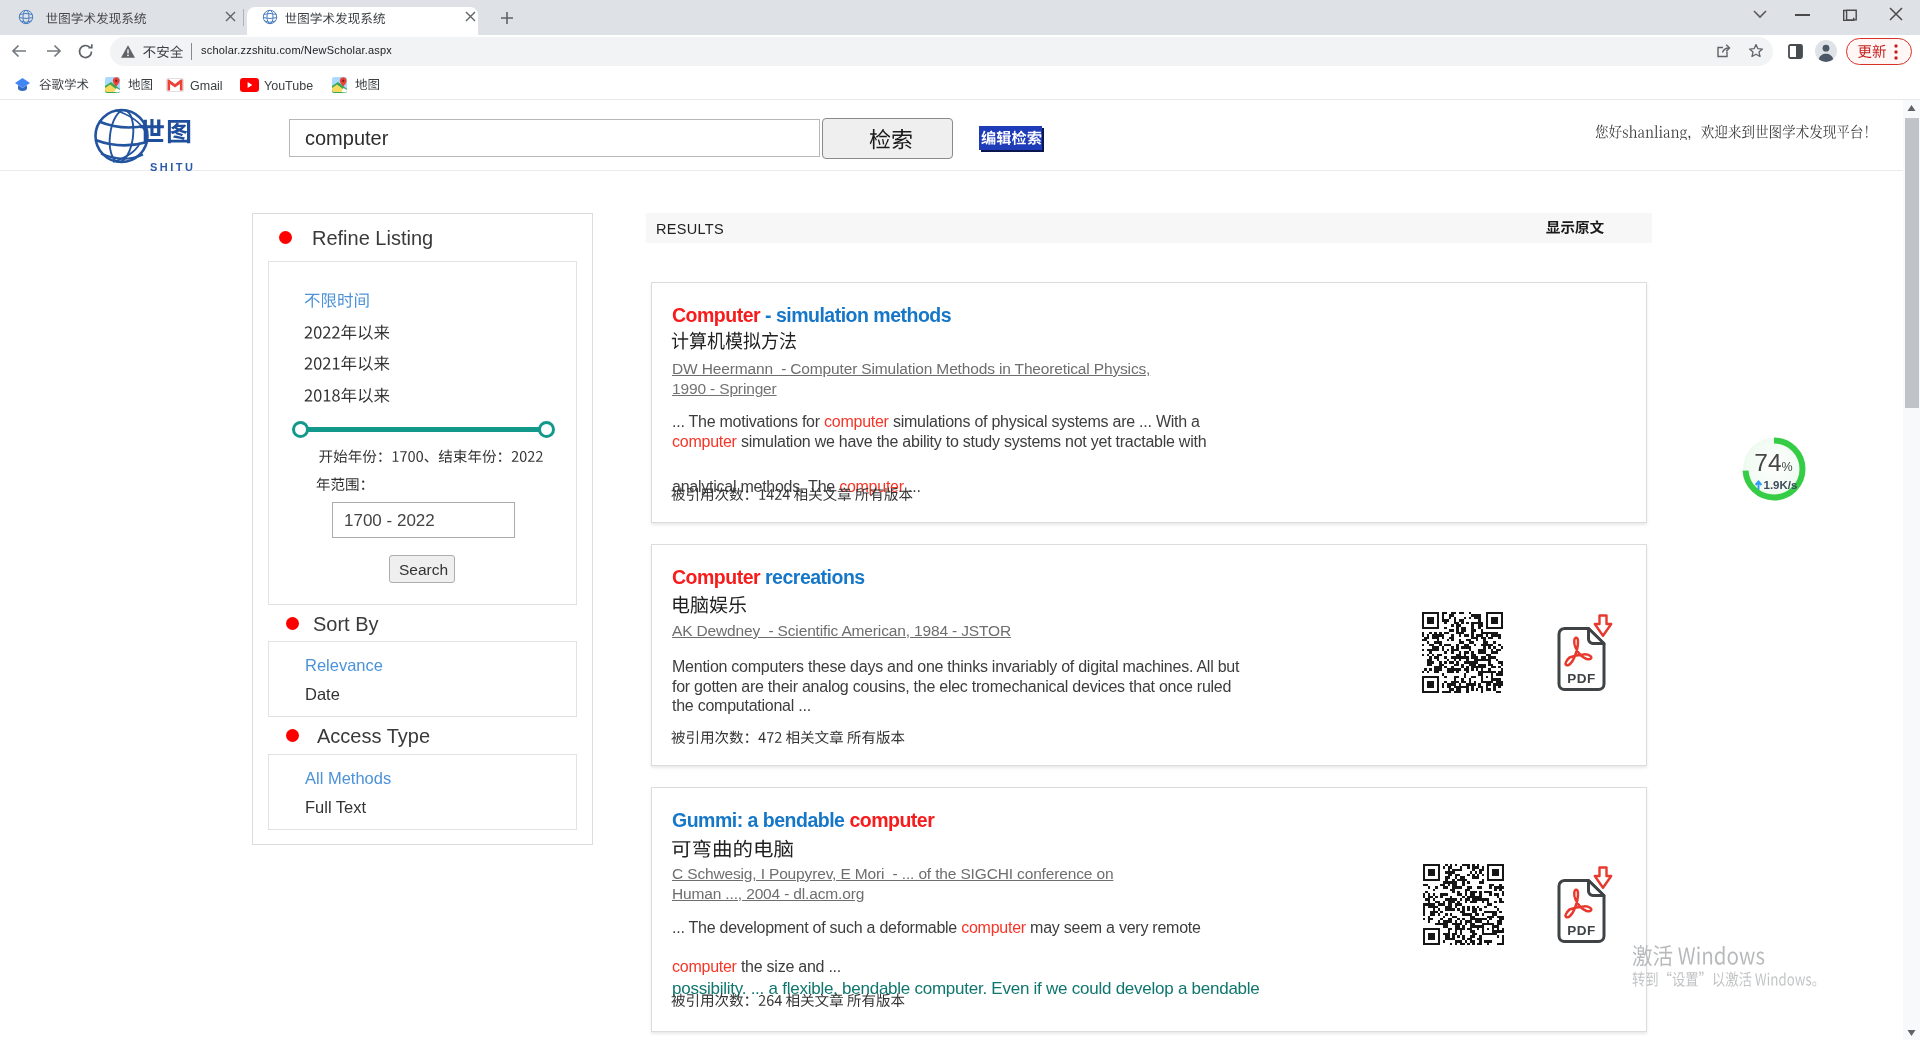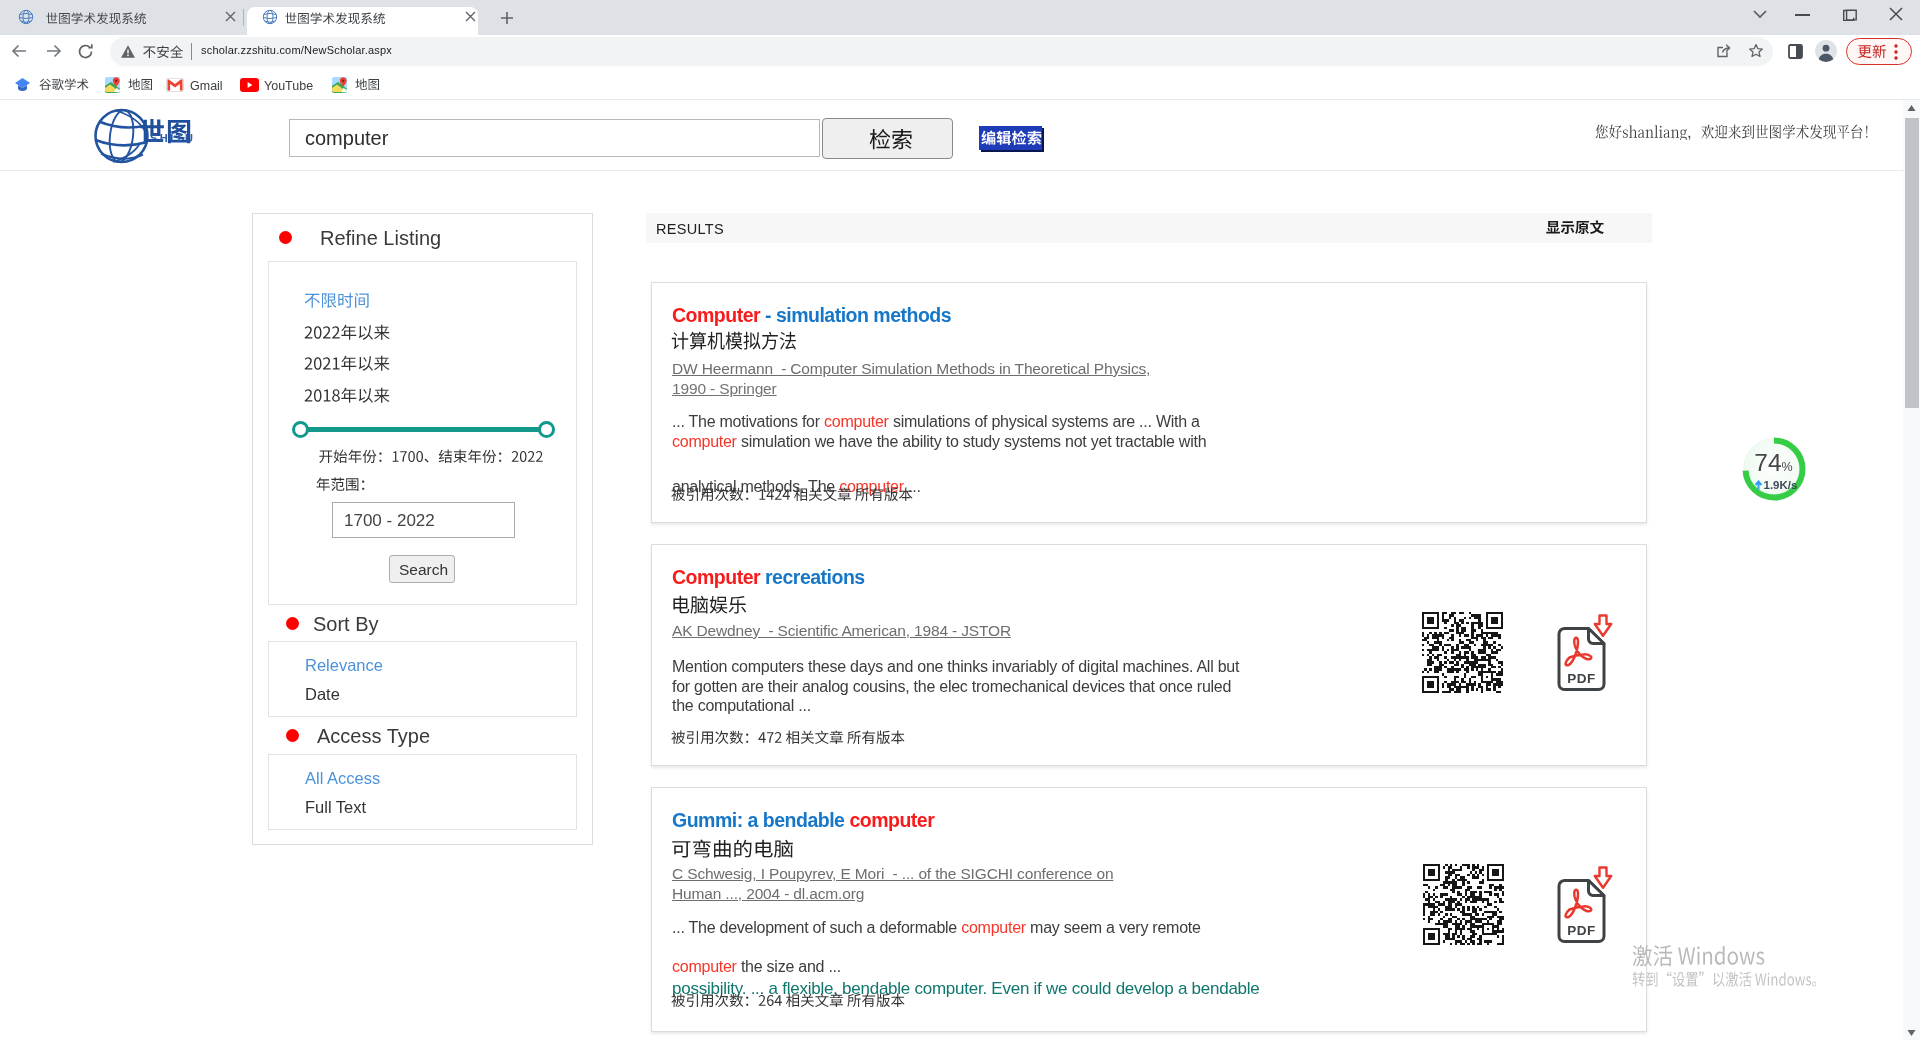--- a/index.html
+++ b/index.html
@@ -168,21 +168,21 @@
 <path d="M8 46.5 Q30 56.5 50 47.5" stroke-width="2.1"></path>
 <path d="M22 3.3 Q44 10 52 24" stroke-width="1.7"></path>
 <path d="M20 55 Q40 48.5 46.5 37" stroke-width="1.7"></path>
 </g>
   </svg>
 <div style="position:absolute;left:139px;top:117.5px;">
     <svg width="54" height="27" viewBox="0 -22.88 54.00 26.78">
       <path fill="#1f4e9c" d="M11.4 -21.9V-15.8H7.9V-21.3H4.7V-15.8H1.1V-12.8H4.7V0.9H24.2V-2.1H7.9V-12.8H11.4V-5H21.4V-12.8H24.9V-15.8H21.4V-21.6H18.1V-15.8H14.5V-21.9ZM18.1 -12.8V-7.9H14.5V-12.8Z M28.9 -21.1V2.3H31.9V1.4H48V2.3H51.2V-21.1ZM33.9 -3.6C37.4 -3.2 41.7 -2.2 44.3 -1.3H31.9V-9.1C32.3 -8.4 32.8 -7.6 33 -7C34.4 -7.3 35.8 -7.7 37.3 -8.3L36.3 -6.9C38.5 -6.5 41.2 -5.6 42.8 -4.8L44.1 -6.8C42.6 -7.4 40.1 -8.2 38 -8.6C38.8 -8.9 39.5 -9.2 40.2 -9.6C42.2 -8.6 44.4 -7.8 46.7 -7.3C46.9 -7.9 47.5 -8.7 48 -9.3V-1.3H44.6L46 -3.4C43.3 -4.3 38.9 -5.3 35.3 -5.6ZM37.5 -18.3C36.3 -16.4 34.1 -14.5 32 -13.4C32.6 -12.9 33.6 -12 34 -11.5C34.5 -11.8 35.1 -12.2 35.6 -12.7C36.2 -12.1 36.8 -11.6 37.5 -11.2C35.7 -10.5 33.7 -9.9 31.9 -9.5V-18.3ZM37.8 -18.3H48V-9.7C46.2 -10 44.4 -10.5 42.8 -11.1C44.5 -12.3 46.1 -13.8 47.1 -15.4L45.4 -16.4L44.9 -16.3H39.2C39.5 -16.7 39.8 -17.1 40.1 -17.5ZM40.1 -12.4C39.1 -12.9 38.3 -13.4 37.6 -14H42.6C41.9 -13.4 41 -12.9 40.1 -12.4Z"></path>
     </svg>
   </div>
-<div class="t" style="left:150px;top:132px;font-size:11px;font-weight:bold;color:#2c5ca8;letter-spacing:2.5px">SHITU</div>
+<div class="t" style="left:150px;top:161px;font-size:11px;font-weight:bold;color:#2c5ca8;letter-spacing:2.5px">SHITU</div>
 <div class="abs" style="left:289px;top:119px;width:531px;height:38px;border:1px solid #b7b7b7;background:#fff"></div>
 <div class="t" style="left:305px;top:127px;font-size:20px;color:#2d2d2d">computer</div>
 <div class="abs" style="left:822px;top:118px;width:131px;height:41px;border:1.5px solid #8a8a8a;background:#efefef;border-radius:4px"></div>
 <div style="position:absolute;left:869px;top:127.5px;">
     <svg width="44" height="23" viewBox="0 -19.36 44.00 22.66">
       <path fill="#1c1c1c" d="M10.3 -11.7V-10.2H17.8V-11.7ZM8.7 -7.8C9.3 -6.1 10 -3.9 10.1 -2.5L11.5 -2.9C11.3 -4.3 10.7 -6.5 10 -8.1ZM13 -8.4C13.4 -6.8 13.8 -4.6 13.9 -3.1L15.3 -3.4C15.1 -4.8 14.7 -6.9 14.3 -8.6ZM3.9 -18.5V-14.3H1.1V-12.8H3.8C3.2 -9.9 2 -6.4 0.7 -4.6C1 -4.2 1.4 -3.5 1.6 -3C2.4 -4.4 3.3 -6.6 3.9 -8.9V1.7H5.5V-9.7C6 -8.6 6.7 -7.4 7 -6.7L7.9 -7.9C7.6 -8.5 6 -11.1 5.5 -11.9V-12.8H7.7V-14.3H5.5V-18.5ZM13.7 -18.6C12.2 -15.5 9.6 -12.7 6.8 -11C7.1 -10.7 7.6 -10 7.8 -9.7C10.1 -11.2 12.3 -13.4 13.9 -16C15.6 -13.8 18.2 -11.4 20.4 -9.9C20.6 -10.4 20.9 -11 21.3 -11.4C19 -12.7 16.3 -15.2 14.7 -17.3L15.2 -18.1ZM7.5 -0.8V0.7H20.6V-0.8H16.6C17.7 -2.8 19.1 -5.8 20 -8.2L18.5 -8.6C17.8 -6.2 16.4 -2.9 15.2 -0.8Z M35.9 -2.3C37.8 -1.3 40.1 0.3 41.3 1.3L42.6 0.3C41.4 -0.7 39 -2.2 37.2 -3.1ZM28.4 -3C27.1 -1.8 25.1 -0.6 23.3 0.2C23.7 0.5 24.3 1 24.6 1.3C26.4 0.4 28.5 -1 29.9 -2.4ZM26.3 -7C26.6 -7.2 27.2 -7.2 31.3 -7.5C29.5 -6.6 27.9 -6 27.2 -5.7C25.9 -5.2 25 -4.9 24.2 -4.8C24.4 -4.4 24.6 -3.7 24.7 -3.4C25.3 -3.6 26.1 -3.7 32.5 -4.1V-0.2C32.5 0 32.5 0.1 32.1 0.1C31.7 0.2 30.6 0.2 29.2 0.1C29.5 0.6 29.7 1.2 29.8 1.6C31.4 1.6 32.5 1.6 33.2 1.4C33.9 1.1 34.1 0.7 34.1 -0.2V-4.2L39.5 -4.5C40.1 -3.9 40.7 -3.3 41 -2.8L42.3 -3.7C41.3 -4.9 39.4 -6.7 37.8 -8L36.6 -7.2C37.2 -6.7 37.8 -6.2 38.4 -5.6L28.8 -5.1C31.9 -6.3 35 -7.7 38 -9.5L36.8 -10.6C35.8 -9.9 34.8 -9.3 33.7 -8.8L28.8 -8.5C30.3 -9.2 31.8 -10.1 33.2 -11.1L32.6 -11.6H41V-8.9H42.6V-13H33.9V-15.1H42.3V-16.5H33.9V-18.5H32.1V-16.5H23.7V-15.1H32.1V-13H23.5V-8.9H25V-11.6H31.5C30 -10.4 28 -9.3 27.4 -9C26.8 -8.7 26.2 -8.5 25.8 -8.5C26 -8.1 26.2 -7.3 26.3 -7Z"></path>
     </svg>
   </div>
 <div class="abs" style="left:979px;top:126px;width:63px;height:24px;background:#1e3bb8;box-shadow:2px 2px 0 #0a1650"></div>
 <div style="position:absolute;left:981px;top:130px;">
@@ -190,21 +190,21 @@
       <path fill="#ffffff" d="M0.9 -6.3C1.1 -6.4 1.5 -6.5 2.6 -6.6C2.2 -5.9 1.8 -5.3 1.6 -5.1C1.2 -4.5 0.9 -4.1 0.5 -4.1C0.7 -3.6 0.9 -2.9 1 -2.6C1.4 -2.8 1.9 -3 5.2 -3.8C5.1 -4.1 5.1 -4.8 5.1 -5.2L3.2 -4.8C4.1 -6.1 5 -7.6 5.7 -9L4.3 -9.9C4.1 -9.3 3.8 -8.7 3.5 -8.2L2.4 -8.1C3.2 -9.4 4 -10.9 4.5 -12.4L2.8 -13C2.4 -11.2 1.5 -9.3 1.2 -8.8C0.9 -8.3 0.7 -7.9 0.3 -7.9C0.5 -7.4 0.8 -6.6 0.9 -6.3ZM9 -12.5C9.1 -12.2 9.3 -11.8 9.4 -11.4H6.1V-8.1C6.1 -6.2 6 -3.6 5.3 -1.5L4.9 -2.8C3.3 -2.2 1.6 -1.5 0.4 -1.1L0.8 0.6L5.2 -1.4C5 -0.9 4.8 -0.3 4.5 0.1C4.9 0.3 5.6 0.9 5.9 1.2C6.7 -0.1 7.2 -1.8 7.4 -3.5V1.2H8.8V-2H9.5V0.9H10.6V-2H11.2V0.9H12.3V-2H13V-0.2C13 -0.1 13 -0.1 12.9 -0.1C12.8 -0.1 12.6 -0.1 12.4 -0.1C12.5 0.3 12.7 0.8 12.7 1.2C13.2 1.2 13.6 1.2 14 1C14.3 0.7 14.3 0.4 14.3 -0.2V-6.4H7.7L7.8 -7.3H14.1V-11.4H11.4C11.3 -11.9 11 -12.5 10.7 -13ZM9.5 -5V-3.4H8.8V-5ZM10.6 -5H11.2V-3.4H10.6ZM12.3 -5H13V-3.4H12.3ZM7.8 -9.9H12.4V-8.8H7.8Z M23.9 -11.2H27.1V-10.2H23.9ZM22.3 -12.5V-9H28.9V-12.5ZM16.3 -4.7C16.4 -4.8 17 -4.9 17.5 -4.9H18.7V-3.2C17.5 -3.1 16.5 -2.9 15.6 -2.8L16 -1.1L18.7 -1.6V1.3H20.4V-1.9L21.6 -2.1L21.5 -3.7L20.4 -3.5V-4.9H21.3V-6.6H20.4V-8.7H18.7V-6.6H17.8C18.2 -7.5 18.6 -8.5 18.9 -9.5H21.5V-11.3H19.3C19.5 -11.7 19.5 -12.2 19.6 -12.6L17.9 -12.9C17.8 -12.4 17.7 -11.8 17.6 -11.3H15.8V-9.5H17.2C16.9 -8.6 16.7 -7.8 16.6 -7.5C16.3 -6.8 16.1 -6.4 15.8 -6.3C15.9 -5.8 16.2 -5 16.3 -4.7ZM27 -6.9V-6H24V-6.9ZM21.2 -1.5 21.5 0.1 27 -0.4V1.4H28.7V-0.5L29.9 -0.6L29.9 -2.1L28.7 -2V-6.9H29.7V-8.3H21.5V-6.9H22.3V-1.6ZM27 -4.7V-3.9H24V-4.7ZM27 -2.7V-1.9L24 -1.7V-2.7Z M36.4 -5.3C36.7 -4.1 37.1 -2.6 37.2 -1.6L38.7 -2C38.5 -3 38.2 -4.5 37.8 -5.6ZM39.3 -5.7C39.5 -4.6 39.8 -3.1 39.8 -2.1L41.3 -2.3C41.2 -3.3 40.9 -4.8 40.7 -5.9ZM39.7 -13.1C38.7 -11.4 37.2 -9.7 35.6 -8.6V-10.2H34.4V-12.9H32.8V-10.2H31V-8.5H32.6C32.3 -6.8 31.6 -4.8 30.8 -3.6C31.1 -3.2 31.5 -2.3 31.6 -1.8C32.1 -2.5 32.4 -3.4 32.8 -4.5V1.4H34.4V-5.7C34.7 -5.2 35 -4.6 35.1 -4.2L36.2 -5.4C35.9 -5.8 34.8 -7.4 34.4 -8V-8.5H35.4L34.9 -8.1C35.2 -7.8 35.8 -7 35.9 -6.6C36.5 -7 37 -7.4 37.5 -7.9V-6.7H42.9V-8C43.4 -7.6 43.9 -7.2 44.5 -6.9C44.6 -7.4 45 -8.2 45.3 -8.6C43.8 -9.4 42 -10.7 40.9 -12L41.2 -12.5ZM40 -10.6C40.7 -9.8 41.6 -9 42.5 -8.3H37.9C38.7 -9 39.4 -9.8 40 -10.6ZM35.6 -0.9V0.7H44.7V-0.9H42.4C43.1 -2.2 43.9 -4 44.5 -5.6L42.9 -5.9C42.5 -4.4 41.6 -2.3 40.9 -0.9Z M55 -1.3C56.2 -0.6 57.9 0.4 58.6 1.1L60.1 0.1C59.2 -0.6 57.6 -1.6 56.4 -2.2ZM49.6 -2.1C48.8 -1.3 47.5 -0.5 46.3 -0.1C46.6 0.2 47.3 0.8 47.6 1.2C48.8 0.6 50.3 -0.5 51.3 -1.4ZM48.6 -4.5C48.9 -4.6 49.2 -4.7 50.9 -4.8C50.1 -4.4 49.5 -4.2 49.1 -4C48.2 -3.7 47.6 -3.5 47.1 -3.4C47.2 -3 47.4 -2.2 47.5 -1.9C48 -2.1 48.7 -2.2 52.6 -2.5V-0.5C52.6 -0.4 52.6 -0.3 52.3 -0.3C52 -0.3 51.1 -0.3 50.3 -0.3C50.6 0.1 50.9 0.8 51 1.3C52.1 1.3 52.9 1.3 53.6 1C54.2 0.8 54.4 0.3 54.4 -0.5V-2.6L57.6 -2.8C57.9 -2.4 58.3 -2 58.5 -1.6L59.9 -2.6C59.2 -3.4 57.9 -4.7 56.8 -5.6L55.5 -4.8L56.4 -4L51.7 -3.7C53.5 -4.4 55.3 -5.3 57 -6.3L55.8 -7.3C55.1 -6.9 54.3 -6.4 53.5 -6L51 -5.9C52 -6.4 52.9 -6.9 53.7 -7.4L53.4 -7.7H58.3V-6.1H60.1V-9.2H54.2V-10.2H59.7V-11.7H54.2V-12.9H52.3V-11.7H46.7V-10.2H52.3V-9.2H46.4V-6.1H48.1V-7.7H51.6C50.6 -7.1 49.7 -6.6 49.3 -6.4C48.8 -6.2 48.5 -6 48.2 -6C48.3 -5.6 48.5 -4.8 48.6 -4.5Z"></path>
     </svg>
   </div>
 <div style="position:absolute;left:1595px;top:124px;">
     <svg preserveAspectRatio="none" width="282" height="16" viewBox="0 -13.90 328.70 16.27">
       <path fill="#3a3a3a" d="M6.1 -3.7 4.6 -3.9V-0.3C4.6 0.5 4.8 0.7 6.3 0.7H8.7C11.8 0.7 12.4 0.6 12.4 0.1C12.4 -0.1 12.3 -0.3 11.9 -0.4L11.9 -2.1H11.6C11.5 -1.3 11.3 -0.7 11.2 -0.4C11.1 -0.3 11 -0.3 10.8 -0.2C10.5 -0.2 9.7 -0.2 8.7 -0.2H6.4C5.7 -0.2 5.6 -0.3 5.6 -0.5V-3.3C5.9 -3.4 6 -3.5 6.1 -3.7ZM11.2 -10.3 9.7 -10.5V-5.5C9.7 -5.3 9.6 -5.2 9.3 -5.2C9 -5.2 7.5 -5.4 7.5 -5.4V-5.1C8.2 -5 8.6 -4.9 8.8 -4.7C9 -4.6 9.1 -4.3 9.1 -4C10.5 -4.2 10.7 -4.6 10.7 -5.5V-9.9C11 -10 11.2 -10.1 11.2 -10.3ZM9 -8.5 7.5 -9.2C7 -7.7 6.1 -6.3 5.3 -5.5L5.5 -5.3C6.6 -5.9 7.6 -7 8.4 -8.3C8.7 -8.3 8.9 -8.4 9 -8.5ZM11.6 -9 11.4 -8.8C12.3 -8 13.4 -6.6 13.7 -5.6C14.7 -4.8 15.4 -7.1 11.6 -9ZM3.1 -3.5H2.8C2.8 -2.3 2 -1.2 1.3 -0.8C1 -0.6 0.9 -0.3 1 0C1.2 0.3 1.7 0.3 2.1 -0C2.7 -0.5 3.5 -1.7 3.1 -3.5ZM12.2 -3.6 12.1 -3.4C12.9 -2.6 13.9 -1.2 14 -0.1C15.1 0.8 16 -1.8 12.2 -3.6ZM7.3 -4.4 7.1 -4.2C7.8 -3.6 8.6 -2.6 8.7 -1.7C9.7 -0.9 10.5 -3.2 7.3 -4.4ZM4.4 -10.1 3.9 -10.3C4.2 -10.9 4.6 -11.6 4.9 -12.4C5.2 -12.3 5.4 -12.5 5.5 -12.7L3.9 -13.2C3.2 -10.8 1.9 -8.3 0.7 -6.8L0.9 -6.7C1.6 -7.3 2.3 -8 2.9 -8.9V-3.9H3.1C3.5 -3.9 3.9 -4.2 4 -4.3V-9.8C4.2 -9.8 4.4 -9.9 4.4 -10.1ZM9 -12.8 7.4 -13.3C6.9 -11.2 5.9 -9.4 4.8 -8.2L5 -8C6 -8.7 6.9 -9.6 7.6 -10.8H13.3C13.1 -10.2 12.8 -9.5 12.5 -9.1L12.7 -9C13.3 -9.4 14.1 -10.1 14.5 -10.6C14.8 -10.6 15 -10.6 15.1 -10.7L14 -11.9L13.3 -11.2H7.8C8.1 -11.6 8.2 -12.1 8.4 -12.5C8.8 -12.5 9 -12.6 9 -12.8Z M20.3 -12.6C20.7 -12.6 20.8 -12.8 20.9 -13L19.3 -13.3C19.1 -12.4 18.8 -11 18.5 -9.6H16.4L16.5 -9.1H18.4C17.9 -7.4 17.4 -5.6 17 -4.5C17.8 -4 18.7 -3.4 19.6 -2.6C18.8 -1.2 17.8 -0 16.2 1L16.4 1.2C18.1 0.3 19.4 -0.8 20.2 -2.1C20.9 -1.5 21.5 -0.8 21.9 -0.2C22.8 0.3 23.5 -1.1 20.7 -3C21.7 -4.8 22 -6.8 22.3 -9C22.6 -9 22.8 -9.1 22.9 -9.2L21.8 -10.3L21.1 -9.6H19.5C19.8 -10.8 20.1 -11.8 20.3 -12.6ZM29.9 -7.3 29.2 -6.3H27V-8.4C27.4 -8.4 27.5 -8.5 27.6 -8.8L27.1 -8.8C28.1 -9.5 29.2 -10.5 30 -11.2C30.3 -11.2 30.5 -11.2 30.6 -11.3L29.4 -12.5L28.7 -11.8H22.7L22.9 -11.3H28.6C28.1 -10.6 27.4 -9.6 26.7 -8.8L26 -8.9V-6.3H22.3L22.4 -5.9H26V-0.3C26 -0.1 25.9 -0 25.6 -0C25.3 -0 23.6 -0.2 23.6 -0.2V0.1C24.3 0.2 24.8 0.3 25 0.5C25.2 0.7 25.3 0.9 25.4 1.2C26.8 1.1 27 0.6 27 -0.3V-5.9H30.7C31 -5.9 31.1 -6 31.2 -6.1C30.7 -6.6 29.9 -7.3 29.9 -7.3ZM17.9 -4.5C18.4 -5.8 19 -7.5 19.4 -9.1H21.2C21 -7.1 20.7 -5.2 20 -3.4C19.4 -3.8 18.7 -4.1 17.9 -4.5Z M35.1 0.2C37.2 0.2 38.3 -0.8 38.3 -2.2C38.3 -3.3 37.7 -4 36.1 -4.6L35.3 -4.9C34.2 -5.3 33.7 -5.7 33.7 -6.4C33.7 -7.3 34.3 -7.9 35.5 -7.9C36 -7.9 36.5 -7.8 37 -7.5L37.3 -6H37.9L38 -7.7C37.2 -8.2 36.5 -8.4 35.5 -8.4C33.6 -8.4 32.6 -7.4 32.6 -6C32.6 -4.9 33.4 -4.2 34.7 -3.7L35.5 -3.4C36.8 -3 37.2 -2.6 37.2 -1.8C37.2 -0.9 36.5 -0.3 35.1 -0.3C34.4 -0.3 33.9 -0.4 33.5 -0.6L33.1 -2.3H32.5V-0.4C33.3 0 34.1 0.2 35.1 0.2Z M46.4 0H49V-0.4L47.8 -0.6C47.8 -1.4 47.8 -2.7 47.8 -3.6V-5.4C47.8 -7.6 46.9 -8.4 45.6 -8.4C44.5 -8.4 43.4 -7.9 42.4 -6.7V-10.1L42.4 -12.6L42.2 -12.7L39.7 -12.2V-11.8L41.1 -11.8V-3.6L41.1 -0.6L39.7 -0.4V0H43.6V-0.4L42.4 -0.6L42.4 -3.6V-6.2C43.4 -7.2 44.3 -7.5 45 -7.5C45.9 -7.5 46.5 -7 46.5 -5.4V-3.6L46.4 -0.6L45.1 -0.4V0Z M56.8 0.2C57.4 0.2 57.9 -0 58.2 -0.6L57.9 -0.8C57.7 -0.5 57.5 -0.4 57.2 -0.4C56.8 -0.4 56.6 -0.7 56.6 -1.7V-5.6C56.6 -7.6 55.7 -8.4 53.8 -8.4C52.1 -8.4 50.9 -7.6 50.6 -6.3C50.7 -6 50.9 -5.8 51.3 -5.8C51.7 -5.8 51.9 -6 52 -6.5L52.3 -7.7C52.7 -7.8 53.1 -7.9 53.5 -7.9C54.7 -7.9 55.3 -7.4 55.3 -5.7V-5C54.6 -4.9 53.9 -4.7 53.2 -4.5C51.1 -3.9 50.4 -3 50.4 -1.8C50.4 -0.5 51.3 0.2 52.6 0.2C53.7 0.2 54.4 -0.3 55.3 -1.3C55.5 -0.3 55.9 0.2 56.8 0.2ZM55.3 -1.8C54.3 -0.8 53.7 -0.5 53.1 -0.5C52.2 -0.5 51.6 -1 51.6 -2C51.6 -2.9 52.2 -3.6 53.5 -4.1C54 -4.3 54.7 -4.4 55.3 -4.6Z M65.7 0H68.3V-0.4L67 -0.6L67 -3.6V-5.4C67 -7.5 66.2 -8.4 64.8 -8.4C63.8 -8.4 62.7 -7.9 61.6 -6.7L61.6 -8.2L61.4 -8.3L58.9 -7.7V-7.3L60.3 -7.2C60.3 -6.4 60.4 -5.7 60.4 -4.6V-3.6L60.3 -0.6L59 -0.4V0H62.9V-0.4L61.7 -0.6L61.7 -3.6V-6.2C62.7 -7.2 63.6 -7.5 64.3 -7.5C65.2 -7.5 65.7 -7 65.7 -5.4V-3.6L65.7 -0.6L64.4 -0.4V0Z M70.8 0H73.5V-0.4L72.1 -0.6L72.1 -3.6V-10.1L72.2 -12.6L71.9 -12.7L69.4 -12.2V-11.8L70.8 -11.8V-3.6L70.8 -0.6L69.3 -0.4V0Z M76.6 -10.3C77.1 -10.3 77.6 -10.7 77.6 -11.2C77.6 -11.8 77.1 -12.1 76.6 -12.1C76.1 -12.1 75.7 -11.8 75.7 -11.2C75.7 -10.7 76.1 -10.3 76.6 -10.3ZM76.1 0H78.7V-0.4L77.4 -0.6C77.4 -1.5 77.4 -2.8 77.4 -3.6V-6L77.5 -8.2L77.3 -8.3L74.7 -7.7V-7.3L76.1 -7.3C76.1 -6.5 76.1 -5.6 76.1 -4.6V-3.6C76.1 -2.8 76.1 -1.5 76.1 -0.6L74.7 -0.4V0Z M86.5 0.2C87.2 0.2 87.6 -0 88 -0.6L87.7 -0.8C87.5 -0.5 87.3 -0.4 87 -0.4C86.6 -0.4 86.3 -0.7 86.3 -1.7V-5.6C86.3 -7.6 85.4 -8.4 83.6 -8.4C81.8 -8.4 80.7 -7.6 80.3 -6.3C80.4 -6 80.7 -5.8 81 -5.8C81.4 -5.8 81.7 -6 81.8 -6.5L82 -7.7C82.5 -7.8 82.9 -7.9 83.3 -7.9C84.5 -7.9 85.1 -7.4 85.1 -5.7V-5C84.4 -4.9 83.6 -4.7 83 -4.5C80.9 -3.9 80.1 -3 80.1 -1.8C80.1 -0.5 81.1 0.2 82.3 0.2C83.5 0.2 84.2 -0.3 85.1 -1.3C85.2 -0.3 85.7 0.2 86.5 0.2ZM85.1 -1.8C84.1 -0.8 83.5 -0.5 82.9 -0.5C82 -0.5 81.4 -1 81.4 -2C81.4 -2.9 81.9 -3.6 83.3 -4.1C83.8 -4.3 84.4 -4.4 85.1 -4.6Z M95.4 0H98V-0.4L96.8 -0.6L96.8 -3.6V-5.4C96.8 -7.5 96 -8.4 94.6 -8.4C93.5 -8.4 92.5 -7.9 91.4 -6.7L91.3 -8.2L91.1 -8.3L88.7 -7.7V-7.3L90.1 -7.2C90.1 -6.4 90.1 -5.7 90.1 -4.6V-3.6L90.1 -0.6L88.8 -0.4V0H92.7V-0.4L91.5 -0.6L91.4 -3.6V-6.2C92.5 -7.2 93.4 -7.5 94 -7.5C95 -7.5 95.5 -7 95.5 -5.4V-3.6L95.5 -0.6L94.2 -0.4V0Z M102.7 -3.2C101.5 -3.2 100.8 -4.2 100.8 -5.6C100.8 -7 101.6 -7.9 102.7 -7.9C103.8 -7.9 104.6 -7 104.6 -5.6C104.6 -4.2 103.8 -3.2 102.7 -3.2ZM102.7 -2.7C104.6 -2.7 105.8 -3.9 105.8 -5.6C105.8 -6.3 105.6 -6.9 105.2 -7.4L107.1 -7.3V-8.2L106.8 -8.3L104.8 -7.7C104.3 -8.1 103.6 -8.4 102.7 -8.4C100.8 -8.4 99.6 -7.3 99.6 -5.6C99.6 -4.5 100.1 -3.6 100.9 -3.2C100.1 -2.5 99.8 -1.9 99.8 -1.3C99.8 -0.7 100.1 -0.2 100.8 0C99.8 0.5 99.2 1.2 99.2 2C99.2 3.2 100.1 4.1 102.5 4.1C105.4 4.1 107 2.7 107 1.2C107 -0.1 106.1 -0.9 104.2 -0.9H101.9C101 -0.9 100.6 -1.3 100.6 -1.8C100.6 -2.3 100.8 -2.6 101.2 -3C101.6 -2.8 102.1 -2.7 102.7 -2.7ZM101.2 0.2C101.5 0.2 101.8 0.2 102.2 0.2H104.1C105.4 0.2 105.9 0.8 105.9 1.5C105.9 2.7 104.7 3.5 102.5 3.5C101 3.5 100.2 2.9 100.2 1.8C100.2 1.1 100.5 0.7 101.2 0.2Z M110.3 0.4C109.7 0.2 108.9 -0.1 108.9 -0.9C108.9 -1.4 109.3 -1.9 110 -1.9C110.7 -1.9 111.1 -1.2 111.1 -0.4C111.1 0.8 110.6 2.3 109 3.1L108.7 2.7C109.9 2 110.3 1.1 110.3 0.4Z M134.9 -8.3 133.3 -8.7C133.2 -5.1 132.8 -1.8 128.8 1L129.1 1.3C132.8 -0.9 133.7 -3.5 134.1 -6.2C134.5 -3.2 135.3 -0.5 137.6 1.2C137.8 0.6 138.1 0.3 138.7 0.2L138.7 0.1C135.5 -1.7 134.6 -4.5 134.2 -7.8L134.3 -8C134.6 -8 134.8 -8.1 134.9 -8.3ZM133.7 -12.8 132 -13.2C131.6 -10.6 130.7 -7.9 129.8 -6.1L130 -5.9C130.9 -6.9 131.6 -8.2 132.2 -9.6H136.7C136.4 -8.7 136 -7.5 135.7 -6.8L136 -6.7C136.6 -7.4 137.5 -8.6 138 -9.4C138.3 -9.4 138.5 -9.4 138.6 -9.5L137.4 -10.7L136.7 -10H132.4C132.7 -10.8 132.9 -11.6 133.2 -12.5C133.5 -12.5 133.7 -12.6 133.7 -12.8ZM124.7 -8.8 124.4 -8.6C125.4 -7.7 126.5 -6.4 127.5 -5.1C126.6 -2.9 125.5 -0.9 123.9 0.7L124.1 0.9C125.9 -0.5 127.2 -2.3 128.1 -4.2C128.7 -3.2 129.3 -2.2 129.5 -1.4C130.5 -0.6 131 -2.5 128.6 -5.3C129.2 -7 129.6 -8.7 129.9 -10.3C130.3 -10.4 130.4 -10.4 130.5 -10.6L129.4 -11.6L128.8 -11H124L124.2 -10.5H128.8C128.6 -9.1 128.3 -7.6 127.8 -6.1C127 -7 126 -7.8 124.7 -8.8Z M140.7 -13 140.5 -12.9C141.1 -12 142 -10.6 142.3 -9.6C143.4 -8.8 144.2 -11.1 140.7 -13ZM148.9 -12.4 147.6 -13.2C147.2 -12.8 146.6 -12.3 146 -11.8L144.8 -12V-4.3C144.8 -4 144.8 -3.9 144.3 -3.7L145 -2.4C145.1 -2.4 145.3 -2.6 145.4 -2.8C146.6 -3.6 147.7 -4.3 148.3 -4.7L148.3 -4.9C147.4 -4.6 146.5 -4.3 145.8 -4V-11.2C146.7 -11.5 147.7 -12 148.3 -12.3C148.7 -12.2 148.8 -12.2 148.9 -12.4ZM148.8 -12.1V-0.9H149C149.5 -0.9 149.8 -1.1 149.8 -1.2V-11.1H152.4V-4.6C152.4 -4.4 152.3 -4.3 152.1 -4.3C151.8 -4.3 150.6 -4.4 150.6 -4.4V-4.1C151.1 -4 151.4 -3.9 151.6 -3.8C151.8 -3.6 151.9 -3.3 151.9 -3C153.2 -3.2 153.4 -3.7 153.4 -4.5V-10.9C153.7 -11 154 -11.1 154.1 -11.2L152.8 -12.2L152.2 -11.6H149.9ZM141.9 -2C141.2 -1.5 140.2 -0.6 139.5 -0.2L140.4 1C140.6 0.9 140.6 0.8 140.5 0.7C141 -0.1 141.9 -1.2 142.3 -1.6C142.5 -1.8 142.6 -1.9 142.8 -1.6C144.3 0.2 145.8 0.7 148.9 0.7C150.6 0.7 152.1 0.7 153.5 0.7C153.6 0.3 153.9 -0.1 154.4 -0.2V-0.4C152.5 -0.3 151 -0.3 149.2 -0.3C146.2 -0.3 144.5 -0.6 143 -2.1C143 -2.2 142.9 -2.2 142.8 -2.2V-7.3C143.3 -7.3 143.5 -7.4 143.6 -7.6L142.2 -8.7L141.7 -7.9H139.7L139.8 -7.4H141.9Z M158.4 -10 158.2 -9.9C158.8 -9.1 159.5 -7.8 159.5 -6.8C160.6 -5.8 161.6 -8.2 158.4 -10ZM166.2 -10C165.7 -8.7 165 -7.4 164.5 -6.6L164.7 -6.4C165.5 -7 166.4 -8 167.1 -9C167.5 -9 167.7 -9.1 167.8 -9.3ZM162.2 -13.2V-10.7H156.4L156.5 -10.3H162.2V-6.1H155.6L155.8 -5.7H161.5C160.2 -3.5 158 -1.2 155.5 0.2L155.6 0.5C158.3 -0.8 160.7 -2.6 162.2 -4.8V1.2H162.4C162.8 1.2 163.3 1 163.3 0.8V-5.5C164.6 -2.9 166.8 -0.8 169.2 0.3C169.3 -0.2 169.7 -0.6 170.1 -0.6L170.1 -0.8C167.7 -1.6 165 -3.5 163.5 -5.7H169.5C169.8 -5.7 169.9 -5.7 170 -5.9C169.4 -6.4 168.5 -7.1 168.5 -7.1L167.7 -6.1H163.3V-10.3H168.9C169.1 -10.3 169.2 -10.3 169.3 -10.5C168.7 -11 167.8 -11.7 167.8 -11.7L167 -10.7H163.3V-12.6C163.7 -12.7 163.8 -12.8 163.9 -13.1Z M185.7 -12.8 184.1 -13V-0.4C184.1 -0.1 184 -0 183.7 -0C183.4 -0 181.8 -0.1 181.8 -0.1V0.1C182.5 0.2 182.9 0.3 183.1 0.5C183.3 0.7 183.4 0.9 183.5 1.3C184.9 1.1 185.1 0.6 185.1 -0.3V-12.4C185.5 -12.4 185.6 -12.5 185.7 -12.8ZM182.7 -11.5 181.1 -11.7V-2.1H181.3C181.7 -2.1 182.1 -2.3 182.1 -2.5V-11.1C182.5 -11.2 182.6 -11.3 182.7 -11.5ZM179 -12.8 178.3 -11.8H171.5L171.6 -11.3H175C174.5 -10.4 173.3 -8.6 172.3 -7.9C172.2 -7.8 171.9 -7.8 171.9 -7.8L172.6 -6.4C172.7 -6.4 172.8 -6.5 172.9 -6.7C175.1 -7.1 177.1 -7.5 178.6 -7.8C178.7 -7.5 178.8 -7.1 178.9 -6.8C180 -5.9 180.8 -8.5 177 -10.2L176.8 -10C177.4 -9.5 178 -8.8 178.4 -8.1C176.2 -7.9 174.1 -7.8 172.9 -7.7C174 -8.5 175.2 -9.6 175.9 -10.5C176.3 -10.5 176.5 -10.6 176.5 -10.8L175.1 -11.3H179.9C180.2 -11.3 180.3 -11.4 180.4 -11.6C179.9 -12.1 179 -12.8 179 -12.8ZM178.5 -5.5 177.8 -4.6H176.2V-6.3C176.6 -6.3 176.7 -6.5 176.7 -6.7L175.1 -6.9V-4.6H171.8L171.9 -4.2H175.1V-1.1C173.5 -0.8 172.2 -0.5 171.4 -0.4L172 1C172.2 0.9 172.3 0.8 172.4 0.6C175.9 -0.4 178.5 -1.2 180.4 -1.8L180.3 -2L176.2 -1.2V-4.2H179.4C179.7 -4.2 179.8 -4.2 179.9 -4.4C179.4 -4.9 178.5 -5.5 178.5 -5.5Z M199.3 -12.8 197.7 -13V-8.6H194.6V-12.6C195 -12.6 195.1 -12.8 195.2 -13L193.6 -13.2V-8.6H190.7V-12.3C191 -12.3 191.2 -12.5 191.2 -12.7L189.6 -12.9V-8.6H187.1L187.3 -8.2H189.6V-0.3C189.5 -0.2 189.3 -0.1 189.2 0L190.4 0.8L190.8 0.2H201C201.2 0.2 201.4 0.1 201.4 -0C200.9 -0.6 200 -1.3 200 -1.3L199.1 -0.3H190.7V-8.2H193.6V-2.2H193.8C194.2 -2.2 194.6 -2.4 194.6 -2.6V-3.6H197.7V-2.6H197.9C198.3 -2.6 198.7 -2.8 198.7 -2.9V-8.2H201.4C201.6 -8.2 201.7 -8.3 201.8 -8.4C201.3 -8.9 200.4 -9.6 200.4 -9.6L199.6 -8.6H198.7V-12.4C199.1 -12.4 199.3 -12.6 199.3 -12.8ZM194.6 -4.1V-8.2H197.7V-4.1Z M208.9 -5.1 208.8 -4.9C210.1 -4.5 211.1 -3.9 211.6 -3.5C212.6 -3.2 212.8 -5.2 208.9 -5.1ZM207.3 -3.1 207.2 -2.8C209.7 -2.3 211.7 -1.3 212.6 -0.7C213.9 -0.4 214 -2.8 207.3 -3.1ZM215.3 -11.9V-0.3H205.1V-11.9ZM205.1 0.8V0.1H215.3V1.1H215.4C215.8 1.1 216.3 0.8 216.3 0.7V-11.7C216.6 -11.7 216.9 -11.8 217 -12L215.7 -13L215.1 -12.3H205.2L204 -12.9V1.2H204.2C204.7 1.2 205.1 1 205.1 0.8ZM209.7 -11.1 208.3 -11.7C207.9 -10.2 206.9 -8.3 205.8 -7L206 -6.8C206.7 -7.4 207.4 -8.2 208 -8.9C208.4 -8.2 209 -7.5 209.7 -6.9C208.5 -5.9 207 -5.1 205.5 -4.6L205.6 -4.3C207.4 -4.8 209 -5.5 210.3 -6.4C211.4 -5.6 212.7 -5 214.1 -4.6C214.2 -5.1 214.5 -5.4 214.9 -5.5L215 -5.7C213.6 -5.9 212.2 -6.3 211 -6.9C211.9 -7.7 212.7 -8.5 213.3 -9.5C213.7 -9.5 213.9 -9.5 214 -9.6L212.9 -10.7L212.2 -10H208.7C208.9 -10.3 209 -10.7 209.2 -11C209.5 -10.9 209.7 -11 209.7 -11.1ZM208.2 -9.2 208.4 -9.6H212.1C211.6 -8.8 211 -8 210.3 -7.4C209.4 -7.9 208.7 -8.5 208.2 -9.2Z M221.4 -13 221.2 -12.9C221.8 -12.2 222.5 -11.1 222.7 -10.3C223.7 -9.5 224.6 -11.8 221.4 -13ZM224.9 -13.3 224.7 -13.1C225.3 -12.5 225.8 -11.3 225.9 -10.4C226.9 -9.5 228 -11.8 224.9 -13.3ZM225.5 -5.7V-4H218.8L219 -3.6H225.5V-0.4C225.5 -0.1 225.5 -0 225.1 -0C224.7 -0 222.6 -0.2 222.6 -0.2V0C223.5 0.2 224 0.3 224.3 0.5C224.5 0.6 224.7 0.9 224.7 1.2C226.4 1.1 226.6 0.5 226.6 -0.3V-3.6H232.8C233 -3.6 233.2 -3.6 233.2 -3.8C232.7 -4.3 231.8 -5 231.8 -5L231 -4H226.6V-5.1C227 -5.2 227.1 -5.3 227.2 -5.5L227 -5.5C228 -6 229.1 -6.6 229.7 -7C230 -7.1 230.2 -7.1 230.3 -7.2L229.2 -8.3L228.5 -7.7H221.5L221.6 -7.2H228.3C227.7 -6.7 227 -6.1 226.4 -5.6ZM229.8 -13.2C229.4 -12.2 228.6 -10.9 227.9 -9.9H220.9C220.8 -10.2 220.8 -10.6 220.6 -10.9L220.4 -10.9C220.5 -9.7 219.9 -8.6 219.2 -8.1C218.9 -7.9 218.7 -7.6 218.9 -7.3C219.1 -6.9 219.6 -7 220 -7.3C220.5 -7.6 220.9 -8.3 220.9 -9.4H231.3C231.1 -8.8 230.7 -8 230.4 -7.6L230.6 -7.4C231.3 -7.9 232.2 -8.7 232.7 -9.2C233 -9.2 233.2 -9.3 233.3 -9.4L232.1 -10.6L231.3 -9.9H228.5C229.4 -10.6 230.3 -11.6 230.8 -12.4C231.2 -12.3 231.4 -12.5 231.5 -12.6Z M243.7 -12.7 243.6 -12.5C244.4 -12.1 245.4 -11.2 245.8 -10.6C246.9 -10 247.3 -12.2 243.7 -12.7ZM247.6 -10.4 246.8 -9.4H242.2V-12.6C242.6 -12.7 242.7 -12.8 242.8 -13.1L241.2 -13.2V-9.4H234.7L234.8 -8.9H240.5C239.4 -5.6 237.3 -2.2 234.3 0L234.5 0.3C237.6 -1.6 239.8 -4.3 241.2 -7.4V1.2H241.4C241.8 1.2 242.2 1 242.2 0.8V-8.9H242.3C243.1 -4.9 245.2 -1.8 248.1 -0C248.3 -0.5 248.7 -0.8 249.2 -0.8L249.3 -1C246.2 -2.4 243.6 -5.3 242.6 -8.9H248.7C248.9 -8.9 249 -9 249.1 -9.2C248.5 -9.7 247.6 -10.4 247.6 -10.4Z M259.6 -12.8 259.4 -12.7C260.1 -12 261 -10.9 261.3 -10C262.5 -9.3 263.3 -11.6 259.6 -12.8ZM263.3 -10 262.5 -9H256.7C257 -10.2 257.2 -11.4 257.4 -12.7C257.8 -12.7 258 -12.8 258 -13.1L256.3 -13.4C256.2 -11.9 255.9 -10.4 255.6 -9H252.8C253.1 -9.8 253.5 -10.9 253.7 -11.6C254.1 -11.5 254.3 -11.6 254.4 -11.8L252.8 -12.4C252.6 -11.6 252.1 -10.2 251.7 -9.3C251.5 -9.2 251.2 -9.1 251 -9L252.2 -8L252.8 -8.5H255.5C254.5 -5 252.9 -1.8 250.2 0.3L250.4 0.5C252.8 -1 254.3 -3.1 255.5 -5.5C255.9 -4.3 256.6 -3 257.9 -1.8C256.4 -0.6 254.5 0.4 252.2 1L252.3 1.3C254.9 0.8 257 -0.1 258.6 -1.3C259.8 -0.4 261.5 0.4 263.8 1.2C263.9 0.6 264.3 0.4 264.9 0.3L264.9 0.2C262.5 -0.4 260.7 -1.1 259.3 -1.9C260.6 -3 261.5 -4.4 262.1 -6C262.5 -6.1 262.7 -6.1 262.8 -6.2L261.7 -7.3L260.9 -6.7H255.9C256.2 -7.3 256.4 -7.9 256.6 -8.5H264.3C264.5 -8.5 264.7 -8.6 264.7 -8.8C264.2 -9.3 263.3 -10 263.3 -10ZM255.7 -6.2H261C260.4 -4.7 259.6 -3.5 258.6 -2.4C256.9 -3.5 256.1 -4.7 255.7 -6Z M272.7 -12.6V-3.6H272.8C273.3 -3.6 273.6 -3.9 273.6 -4V-11.7H278.6V-3.8H278.8C279.2 -3.8 279.6 -4.1 279.6 -4.2V-11.6C280 -11.6 280.1 -11.7 280.3 -11.9L279.1 -12.8L278.6 -12.1H273.8ZM277.1 -10.4 275.6 -10.6C275.6 -5.2 275.8 -1.5 269.8 1L269.9 1.3C274.2 -0.2 275.7 -2.2 276.2 -4.9V-0C276.2 0.7 276.4 0.9 277.4 0.9H278.5C280.3 0.9 280.8 0.7 280.8 0.3C280.8 0.1 280.7 -0 280.4 -0.1L280.3 -2.3H280.1C280 -1.4 279.8 -0.4 279.7 -0.2C279.6 -0 279.6 -0 279.5 0C279.3 0 279 0 278.6 0H277.6C277.2 0 277.1 -0 277.1 -0.3V-4.5C277.4 -4.6 277.6 -4.7 277.6 -4.9L276.3 -5.1C276.5 -6.5 276.5 -8.2 276.6 -10C277 -10.1 277.1 -10.2 277.1 -10.4ZM270.9 -12.7 270.1 -11.8H266.1L266.2 -11.3H268.4V-7.2H266.3L266.4 -6.7H268.4V-2.2C267.3 -1.9 266.5 -1.7 266 -1.5L266.6 -0.3C266.8 -0.3 266.9 -0.5 267 -0.7C269.2 -1.7 270.9 -2.5 272 -3.1L271.9 -3.3L269.4 -2.5V-6.7H271.5C271.7 -6.7 271.8 -6.8 271.9 -7C271.4 -7.5 270.7 -8.1 270.7 -8.1L270.1 -7.2H269.4V-11.3H271.7C271.9 -11.3 272.1 -11.4 272.1 -11.6C271.6 -12 270.9 -12.7 270.9 -12.7Z M284.4 -10.6 284.2 -10.5C284.9 -9.4 285.7 -7.7 285.8 -6.4C286.9 -5.3 287.9 -8 284.4 -10.6ZM293.2 -10.6C292.6 -9 291.8 -7.2 291.1 -6.1L291.4 -6C292.3 -6.9 293.4 -8.3 294.1 -9.7C294.5 -9.7 294.7 -9.8 294.7 -10ZM282.8 -12 282.9 -11.6H288.7V-5.1H282L282.1 -4.7H288.7V1.2H288.8C289.4 1.2 289.7 1 289.7 0.9V-4.7H296C296.3 -4.7 296.4 -4.7 296.4 -4.9C295.9 -5.4 295 -6.1 295 -6.1L294.1 -5.1H289.7V-11.6H295.3C295.5 -11.6 295.7 -11.7 295.7 -11.8C295.2 -12.3 294.3 -13 294.3 -13L293.4 -12Z M307.2 -10.9 307 -10.8C307.8 -10.1 308.8 -9.2 309.6 -8.3C305.7 -8.1 302 -7.9 299.9 -7.8C301.9 -9.1 304.1 -11 305.2 -12.3C305.6 -12.2 305.8 -12.4 305.9 -12.5L304.4 -13.3C303.4 -11.8 301 -9.1 299.2 -8C299 -7.9 298.7 -7.8 298.7 -7.8L299.3 -6.5C299.4 -6.6 299.5 -6.7 299.6 -6.8C303.7 -7.2 307.3 -7.6 309.8 -7.9C310.2 -7.4 310.5 -6.8 310.7 -6.3C312 -5.5 312.4 -8.6 307.2 -10.9ZM308.7 -0.6H301.4V-4.8H308.7ZM301.4 0.8V-0.1H308.7V1H308.8C309.2 1 309.7 0.8 309.7 0.7V-4.6C310.1 -4.6 310.3 -4.8 310.4 -4.9L309.1 -5.9L308.5 -5.3H301.5L300.3 -5.8V1.2H300.5C300.9 1.2 301.4 0.9 301.4 0.8Z M316.8 -0C317.3 -0 317.7 -0.4 317.7 -0.9C317.7 -1.3 317.3 -1.7 316.8 -1.7C316.3 -1.7 316 -1.3 316 -0.9C316 -0.4 316.3 -0 316.8 -0ZM316.6 -3.5H317.1L317.2 -6.9C317.4 -9.3 317.5 -10.5 317.5 -11.4C317.5 -12 317.2 -12.3 316.8 -12.3C316.4 -12.3 316.1 -12 316.1 -11.4C316.1 -10.5 316.2 -9.3 316.4 -6.9Z"></path>
     </svg>
   </div>
 <div class="abs" style="left:252px;top:213px;width:341px;height:632px;border:1px solid #dcdcdc;background:#fff"></div>
 <div class="abs" style="left:279px;top:231px;width:13px;height:13px;border-radius:50%;background:#fe0000"></div>
-<div class="t" style="left:320px;top:227px;font-size:20px;color:#3a3a3a">Refine Listing</div>
+<div class="t" style="left:312px;top:227px;font-size:20px;color:#3a3a3a">Refine Listing</div>
 <div class="abs" style="left:268px;top:261px;width:309px;height:344px;border:1px solid #e2e2e2;background:#fff"></div>
 <div style="position:absolute;left:304px;top:291.5px;">
     <svg width="66" height="17" viewBox="0 -14.52 66.00 17.00">
       <path fill="#4c92d9" d="M9.2 -7.9C11.2 -6.6 13.7 -4.6 14.8 -3.3L15.8 -4.3C14.6 -5.6 12.1 -7.4 10.1 -8.7ZM1.1 -12.7V-11.4H8.5C6.8 -8.6 4 -5.8 0.7 -4.2C1 -3.9 1.4 -3.4 1.6 -3.1C3.9 -4.3 5.9 -6 7.6 -7.9V1.3H8.9V-9.6C9.3 -10.2 9.7 -10.8 10.1 -11.4H15.4V-12.7Z M18 -13.2V1.3H19.1V-12.1H21.5C21.2 -11 20.7 -9.5 20.2 -8.3C21.4 -7 21.7 -5.9 21.7 -5C21.7 -4.5 21.6 -4 21.4 -3.8C21.2 -3.7 21 -3.7 20.8 -3.7C20.6 -3.6 20.2 -3.7 19.9 -3.7C20.1 -3.4 20.2 -2.9 20.2 -2.6C20.5 -2.6 21 -2.6 21.3 -2.6C21.6 -2.7 21.9 -2.8 22.1 -2.9C22.6 -3.3 22.8 -4 22.8 -4.9C22.8 -5.9 22.5 -7.1 21.3 -8.5C21.9 -9.8 22.5 -11.4 23 -12.8L22.2 -13.2L22 -13.2ZM29.9 -9V-7H25V-9ZM29.9 -10H25V-12H29.9ZM23.7 1.3C24.1 1.1 24.6 0.9 28 0C28 -0.3 27.9 -0.8 27.9 -1.1L25 -0.4V-5.9H26.6C27.4 -2.6 29 -0 31.6 1.2C31.8 0.9 32.1 0.4 32.4 0.1C31.1 -0.4 30 -1.3 29.2 -2.5C30.1 -3.1 31.2 -3.8 32.1 -4.5L31.3 -5.3C30.6 -4.7 29.6 -4 28.7 -3.4C28.3 -4.1 27.9 -5 27.7 -5.9H31.1V-13.1H23.8V-0.9C23.8 -0.2 23.4 0.1 23.2 0.3C23.4 0.5 23.6 1 23.7 1.3Z M40.8 -7.5C41.7 -6.2 42.8 -4.4 43.3 -3.4L44.4 -4.1C43.9 -5.1 42.7 -6.7 41.8 -8ZM38.3 -6.6V-2.9H35.5V-6.6ZM38.3 -7.7H35.5V-11.4H38.3ZM34.3 -12.5V-0.4H35.5V-1.7H39.5V-12.5ZM45.6 -13.8V-10.6H40.3V-9.3H45.6V-0.5C45.6 -0.2 45.5 -0.1 45.1 -0.1C44.8 -0.1 43.6 -0.1 42.3 -0.1C42.5 0.2 42.7 0.8 42.7 1.2C44.4 1.2 45.4 1.1 46 0.9C46.6 0.7 46.9 0.4 46.9 -0.5V-9.3H48.9V-10.6H46.9V-13.8Z M51 -10.1V1.3H52.3V-10.1ZM51.2 -13.1C52 -12.3 52.9 -11.3 53.2 -10.6L54.3 -11.3C53.9 -12 53 -13 52.2 -13.6ZM55.8 -4.9H59.7V-2.6H55.8ZM55.8 -8.1H59.7V-5.9H55.8ZM54.6 -9.1V-1.6H60.9V-9.1ZM55.3 -12.9V-11.8H63.3V-0.2C63.3 0 63.2 0.1 63 0.1C62.8 0.1 62.1 0.1 61.4 0.1C61.6 0.4 61.8 0.9 61.8 1.2C62.8 1.2 63.5 1.2 64 1C64.4 0.8 64.6 0.5 64.6 -0.2V-12.9Z"></path>
     </svg>
   </div>
 <div style="position:absolute;left:304px;top:323.5px;">
     <svg width="86" height="17" viewBox="0 -14.52 86.13 17.00">
       <path fill="#333333" d="M0.7 0H8.3V-1.3H5C4.4 -1.3 3.6 -1.2 3 -1.2C5.8 -3.9 7.8 -6.3 7.8 -8.8C7.8 -10.9 6.4 -12.3 4.2 -12.3C2.7 -12.3 1.6 -11.6 0.7 -10.5L1.5 -9.7C2.2 -10.5 3.1 -11.1 4 -11.1C5.5 -11.1 6.3 -10.1 6.3 -8.7C6.3 -6.6 4.5 -4.2 0.7 -0.9Z M13.7 0.2C16 0.2 17.5 -1.9 17.5 -6.1C17.5 -10.3 16 -12.3 13.7 -12.3C11.4 -12.3 10 -10.3 10 -6.1C10 -1.9 11.4 0.2 13.7 0.2ZM13.7 -1C12.4 -1 11.4 -2.5 11.4 -6.1C11.4 -9.6 12.4 -11.1 13.7 -11.1C15.1 -11.1 16.1 -9.6 16.1 -6.1C16.1 -2.5 15.1 -1 13.7 -1Z M19 0H26.6V-1.3H23.3C22.7 -1.3 21.9 -1.2 21.3 -1.2C24.2 -3.9 26.1 -6.3 26.1 -8.8C26.1 -10.9 24.7 -12.3 22.5 -12.3C21 -12.3 19.9 -11.6 19 -10.5L19.8 -9.7C20.5 -10.5 21.4 -11.1 22.4 -11.1C23.9 -11.1 24.6 -10.1 24.6 -8.7C24.6 -6.6 22.8 -4.2 19 -0.9Z M28.2 0H35.8V-1.3H32.5C31.8 -1.3 31.1 -1.2 30.5 -1.2C33.3 -3.9 35.2 -6.3 35.2 -8.8C35.2 -10.9 33.9 -12.3 31.7 -12.3C30.2 -12.3 29.1 -11.6 28.1 -10.5L29 -9.7C29.7 -10.5 30.5 -11.1 31.5 -11.1C33 -11.1 33.7 -10.1 33.7 -8.7C33.7 -6.6 32 -4.2 28.2 -0.9Z M37.4 -3.7V-2.5H45.1V1.3H46.3V-2.5H52.4V-3.7H46.3V-7H51.2V-8.1H46.3V-10.7H51.6V-11.9H41.7C42 -12.4 42.2 -13 42.5 -13.6L41.2 -13.9C40.4 -11.7 39 -9.5 37.5 -8.2C37.8 -8 38.3 -7.6 38.5 -7.4C39.4 -8.2 40.3 -9.4 41.1 -10.7H45.1V-8.1H40.1V-3.7ZM41.4 -3.7V-7H45.1V-3.7Z M59.3 -11.7C60.3 -10.6 61.3 -8.9 61.8 -7.8L62.9 -8.5C62.4 -9.5 61.3 -11.1 60.4 -12.3ZM65.7 -13.2C65.3 -5.9 64.2 -1.8 58.8 0.3C59.1 0.6 59.6 1.2 59.8 1.4C62 0.4 63.6 -0.9 64.6 -2.7C66 -1.4 67.3 0.2 68 1.3L69.1 0.5C68.3 -0.7 66.6 -2.4 65.2 -3.8C66.3 -6.2 66.8 -9.2 67 -13.2ZM55.5 -0.3C55.9 -0.7 56.5 -1.1 61.3 -3.4C61.2 -3.6 61 -4.2 60.9 -4.5L57.1 -2.7V-12.6H55.8V-2.9C55.8 -2.1 55.1 -1.6 54.8 -1.4C55 -1.1 55.3 -0.6 55.5 -0.3Z M82.1 -10.4C81.7 -9.4 81 -8 80.4 -7.1L81.5 -6.7C82.1 -7.5 82.8 -8.8 83.4 -10ZM72.7 -9.9C73.3 -8.9 74 -7.6 74.2 -6.7L75.4 -7.2C75.1 -8 74.4 -9.3 73.8 -10.3ZM77.2 -13.9V-11.9H71.3V-10.7H77.2V-6.5H70.6V-5.3H76.4C74.9 -3.3 72.4 -1.4 70.2 -0.4C70.5 -0.2 70.9 0.3 71.1 0.6C73.3 -0.5 75.6 -2.5 77.2 -4.7V1.3H78.5V-4.7C80.1 -2.5 82.5 -0.4 84.7 0.6C84.9 0.3 85.3 -0.1 85.6 -0.4C83.4 -1.4 80.9 -3.3 79.4 -5.3H85.2V-6.5H78.5V-10.7H84.5V-11.9H78.5V-13.9Z"></path>
     </svg>
@@ -237,21 +237,21 @@
 <div class="abs" style="left:389px;top:555px;width:66px;height:28px;border:1px solid #adadad;background:#efefef;border-radius:3px"></div>
 <div class="t" style="left:399px;top:561px;font-size:15.5px;color:#333">Search</div>
 <div class="abs" style="left:286px;top:617px;width:13px;height:13px;border-radius:50%;background:#fe0000"></div>
 <div class="t" style="left:313px;top:613px;font-size:20px;color:#3a3a3a">Sort By</div>
 <div class="abs" style="left:268px;top:641px;width:309px;height:76px;border:1px solid #e2e2e2;background:#fff"></div>
 <div class="t" style="left:305px;top:656px;font-size:16.5px;color:#4c92d9">Relevance</div>
 <div class="t" style="left:305px;top:685px;font-size:16.5px;color:#333">Date</div>
 <div class="abs" style="left:286px;top:729px;width:13px;height:13px;border-radius:50%;background:#fe0000"></div>
 <div class="t" style="left:317px;top:725px;font-size:20px;color:#3a3a3a">Access Type</div>
 <div class="abs" style="left:268px;top:754px;width:309px;height:76px;border:1px solid #e2e2e2;background:#fff"></div>
-<div class="t" style="left:305px;top:769px;font-size:16.5px;color:#4c92d9">All Access</div>
+<div class="t" style="left:305px;top:769px;font-size:16.5px;color:#4c92d9">All Methods</div>
 <div class="t" style="left:305px;top:798px;font-size:16.5px;color:#333">Full Text</div>
 <div class="abs" style="left:646px;top:213px;width:1006px;height:30px;background:#f7f7f7"></div>
 <div class="t" style="left:656px;top:221px;font-size:14.5px;color:#212121;letter-spacing:.3px">RESULTS</div>
 <div style="position:absolute;left:1545px;top:220px;">
     <svg width="60" height="15" viewBox="0 -13.20 60.00 15.45">
       <path fill="#1a1a1a" d="M4.2 -8.4H10.8V-7.3H4.2ZM4.2 -10.7H10.8V-9.7H4.2ZM2.4 -12.1V-6H12.6V-12.1ZM12 -5.2C11.7 -4.3 10.9 -3.1 10.3 -2.3L11.7 -1.7C12.3 -2.4 13 -3.5 13.6 -4.6ZM1.6 -4.5C2.1 -3.6 2.7 -2.3 3 -1.6L4.4 -2.3C4.1 -3 3.4 -4.2 2.9 -5.1ZM8.3 -5.5V-1.1H6.6V-5.5H4.9V-1.1H0.4V0.7H14.5V-1.1H10V-5.5Z M18 -5.3C17.4 -3.7 16.4 -2.1 15.3 -1.1C15.8 -0.9 16.6 -0.4 17 -0C18.1 -1.2 19.2 -3 19.9 -4.8ZM25.1 -4.6C26 -3.2 27.1 -1.2 27.4 0L29.3 -0.8C28.8 -2.1 27.8 -3.9 26.8 -5.3ZM17.2 -11.8V-10H27.8V-11.8ZM15.8 -8.2V-6.4H21.6V-0.8C21.6 -0.6 21.5 -0.5 21.2 -0.5C20.9 -0.5 19.8 -0.5 19 -0.6C19.2 -0 19.5 0.8 19.6 1.3C20.9 1.3 21.9 1.3 22.6 1C23.3 0.8 23.5 0.2 23.5 -0.8V-6.4H29.2V-8.2Z M36.2 -5.8H41.4V-4.8H36.2ZM36.2 -8H41.4V-7H36.2ZM40.4 -2.3C41.2 -1.3 42.3 0 42.9 0.9L44.4 -0C43.8 -0.8 42.6 -2.1 41.8 -3ZM35.4 -3C34.8 -2 33.8 -0.9 33 -0.2C33.4 0 34.1 0.5 34.5 0.8C35.3 -0 36.3 -1.3 37.1 -2.5ZM31.7 -12.1V-7.7C31.7 -5.4 31.6 -2.1 30.3 0.1C30.8 0.3 31.6 0.7 31.9 1C33.2 -1.4 33.4 -5.2 33.4 -7.7V-10.5H44.3V-12.1ZM37.6 -10.4C37.5 -10.1 37.3 -9.8 37.1 -9.4H34.4V-3.5H37.9V-0.5C37.9 -0.3 37.9 -0.2 37.6 -0.2C37.4 -0.2 36.7 -0.2 36.1 -0.3C36.3 0.2 36.5 0.9 36.6 1.3C37.6 1.3 38.4 1.3 39 1.1C39.5 0.8 39.7 0.4 39.7 -0.4V-3.5H43.2V-9.4H39.2L39.7 -10.2Z M51.2 -12.3C51.5 -11.7 51.9 -10.8 52 -10.2H45.7V-8.5H48C48.8 -6.3 49.9 -4.5 51.2 -3C49.7 -1.8 47.7 -1 45.4 -0.4C45.7 0 46.3 0.9 46.5 1.3C48.9 0.6 50.9 -0.4 52.6 -1.7C54.2 -0.4 56.1 0.6 58.5 1.2C58.7 0.7 59.3 -0.1 59.7 -0.5C57.4 -1 55.5 -1.9 54 -3.1C55.3 -4.5 56.3 -6.3 57.1 -8.5H59.4V-10.2H52.9L54.1 -10.6C54 -11.2 53.5 -12.2 53.1 -12.9ZM52.6 -4.3C51.5 -5.5 50.5 -6.9 49.9 -8.5H55.1C54.5 -6.8 53.7 -5.4 52.6 -4.3Z"></path>
     </svg>
   </div>
 <div class="abs" style="left:651px;top:282px;width:996px;height:241px;border:1px solid #dcdcdc;background:#fff;box-shadow:0 2px 3px rgba(0,0,0,.09)"></div>
 <div class="t" style="left:672px;top:304px;font-size:19.5px;font-weight:bold;letter-spacing:-.5px"><span style="color:#f81b1b">Computer</span><span style="color:#1677c8"> - simulation methods</span></div>

